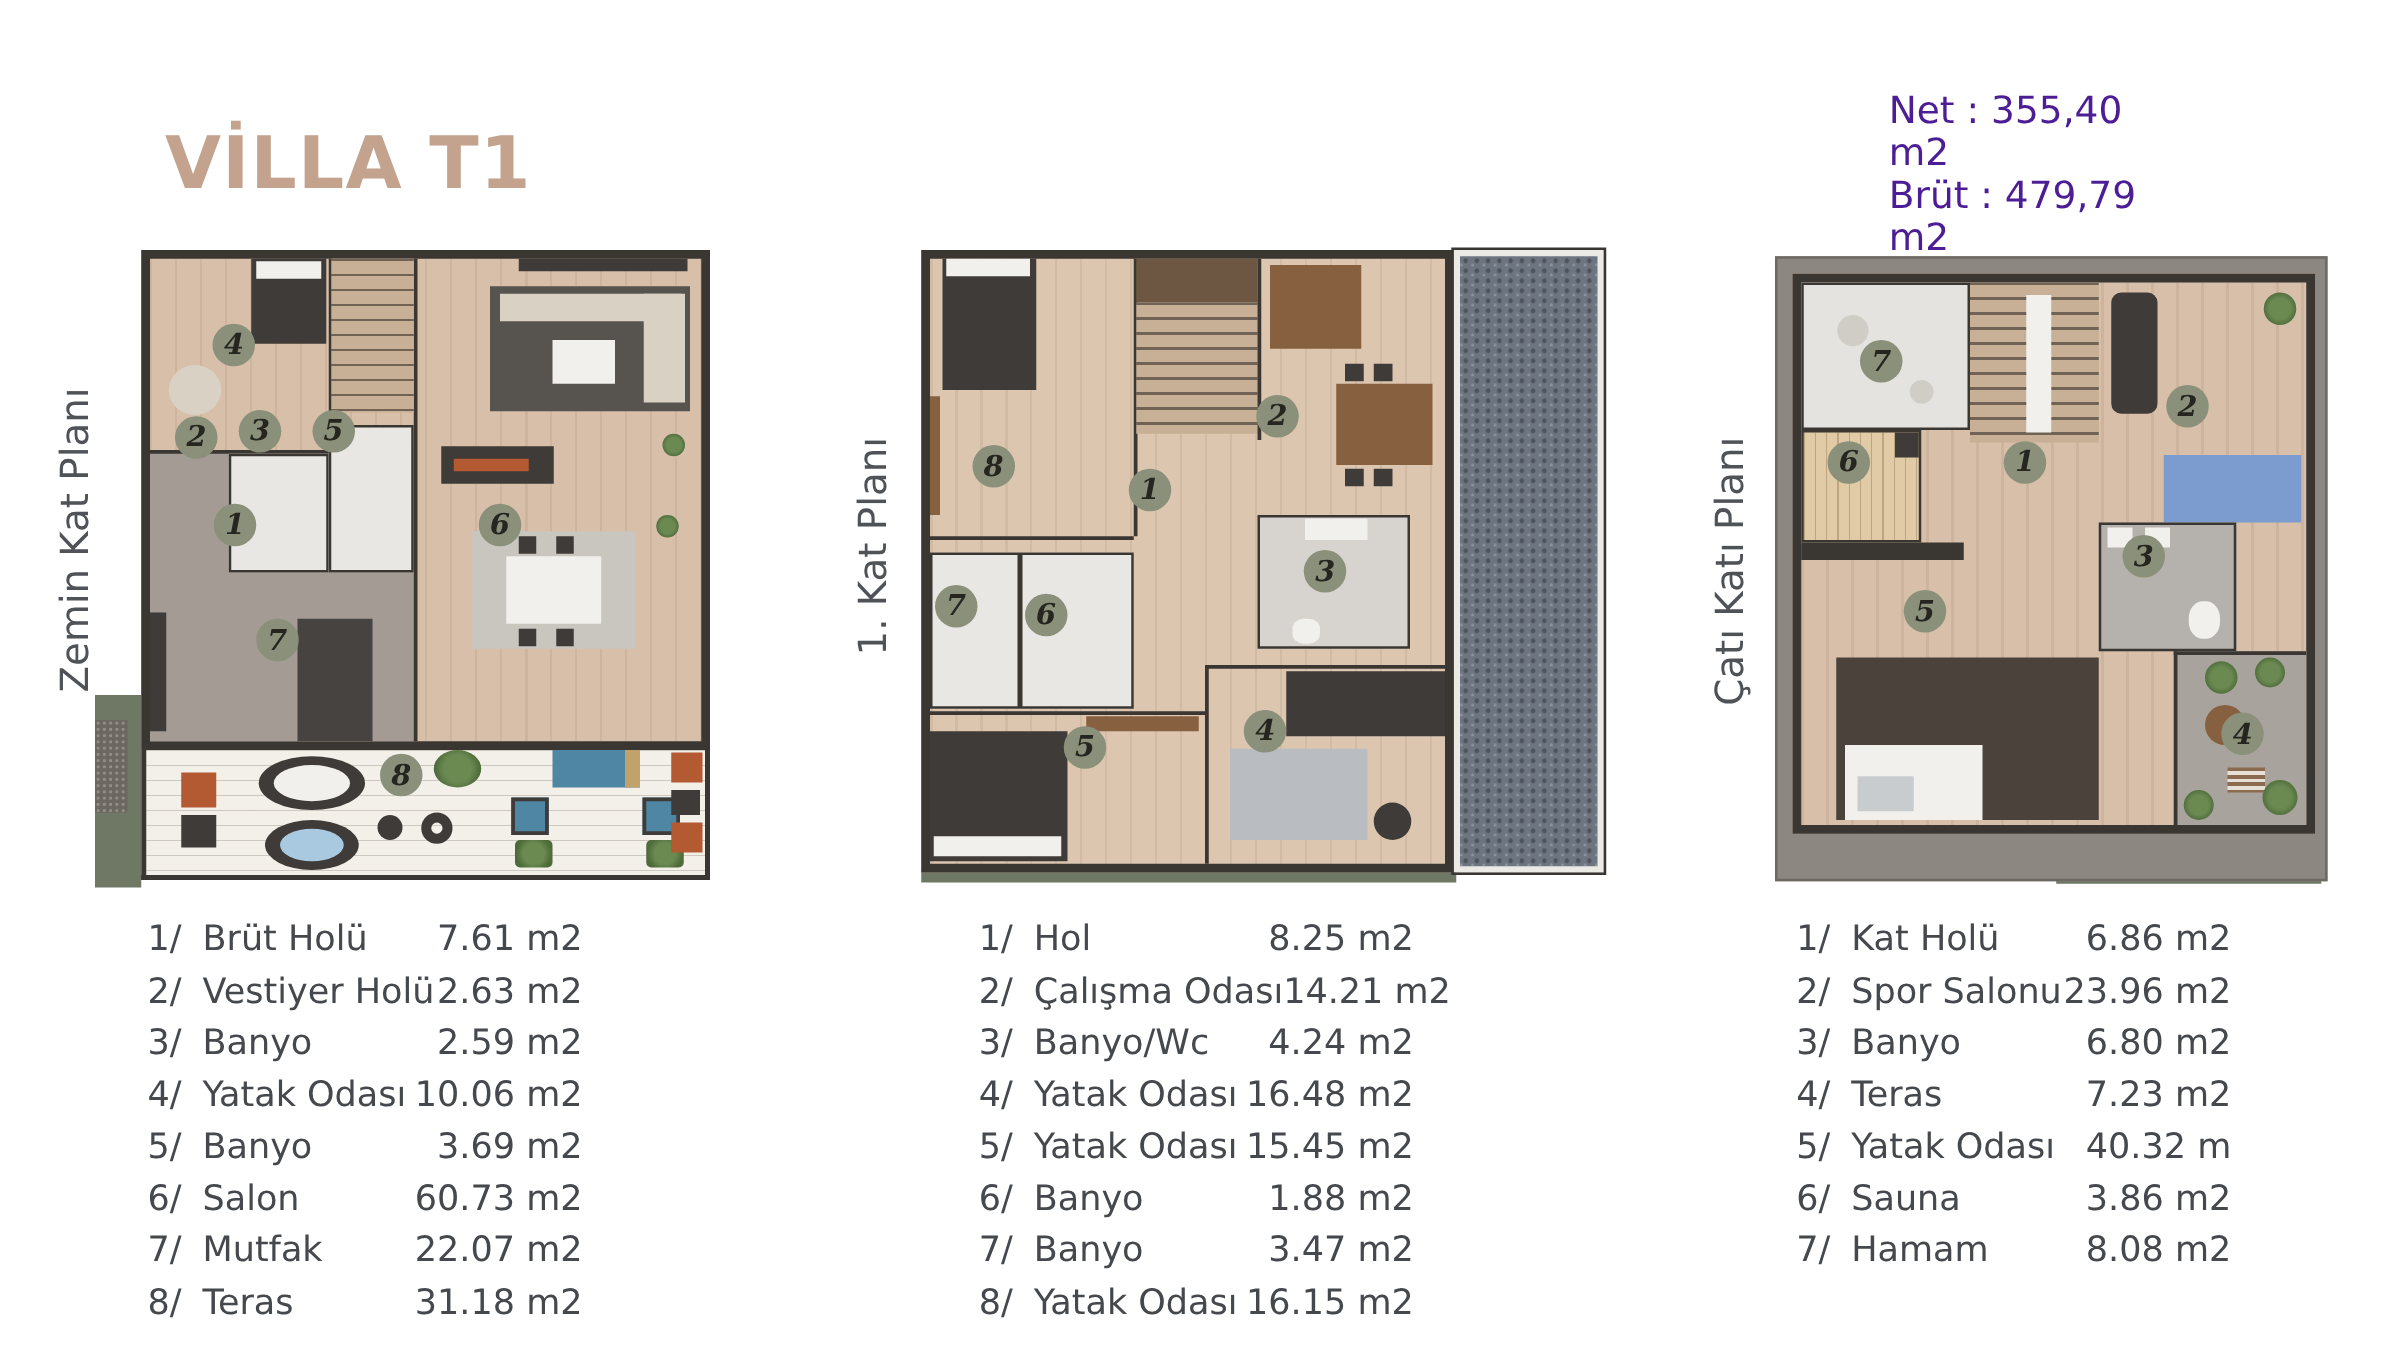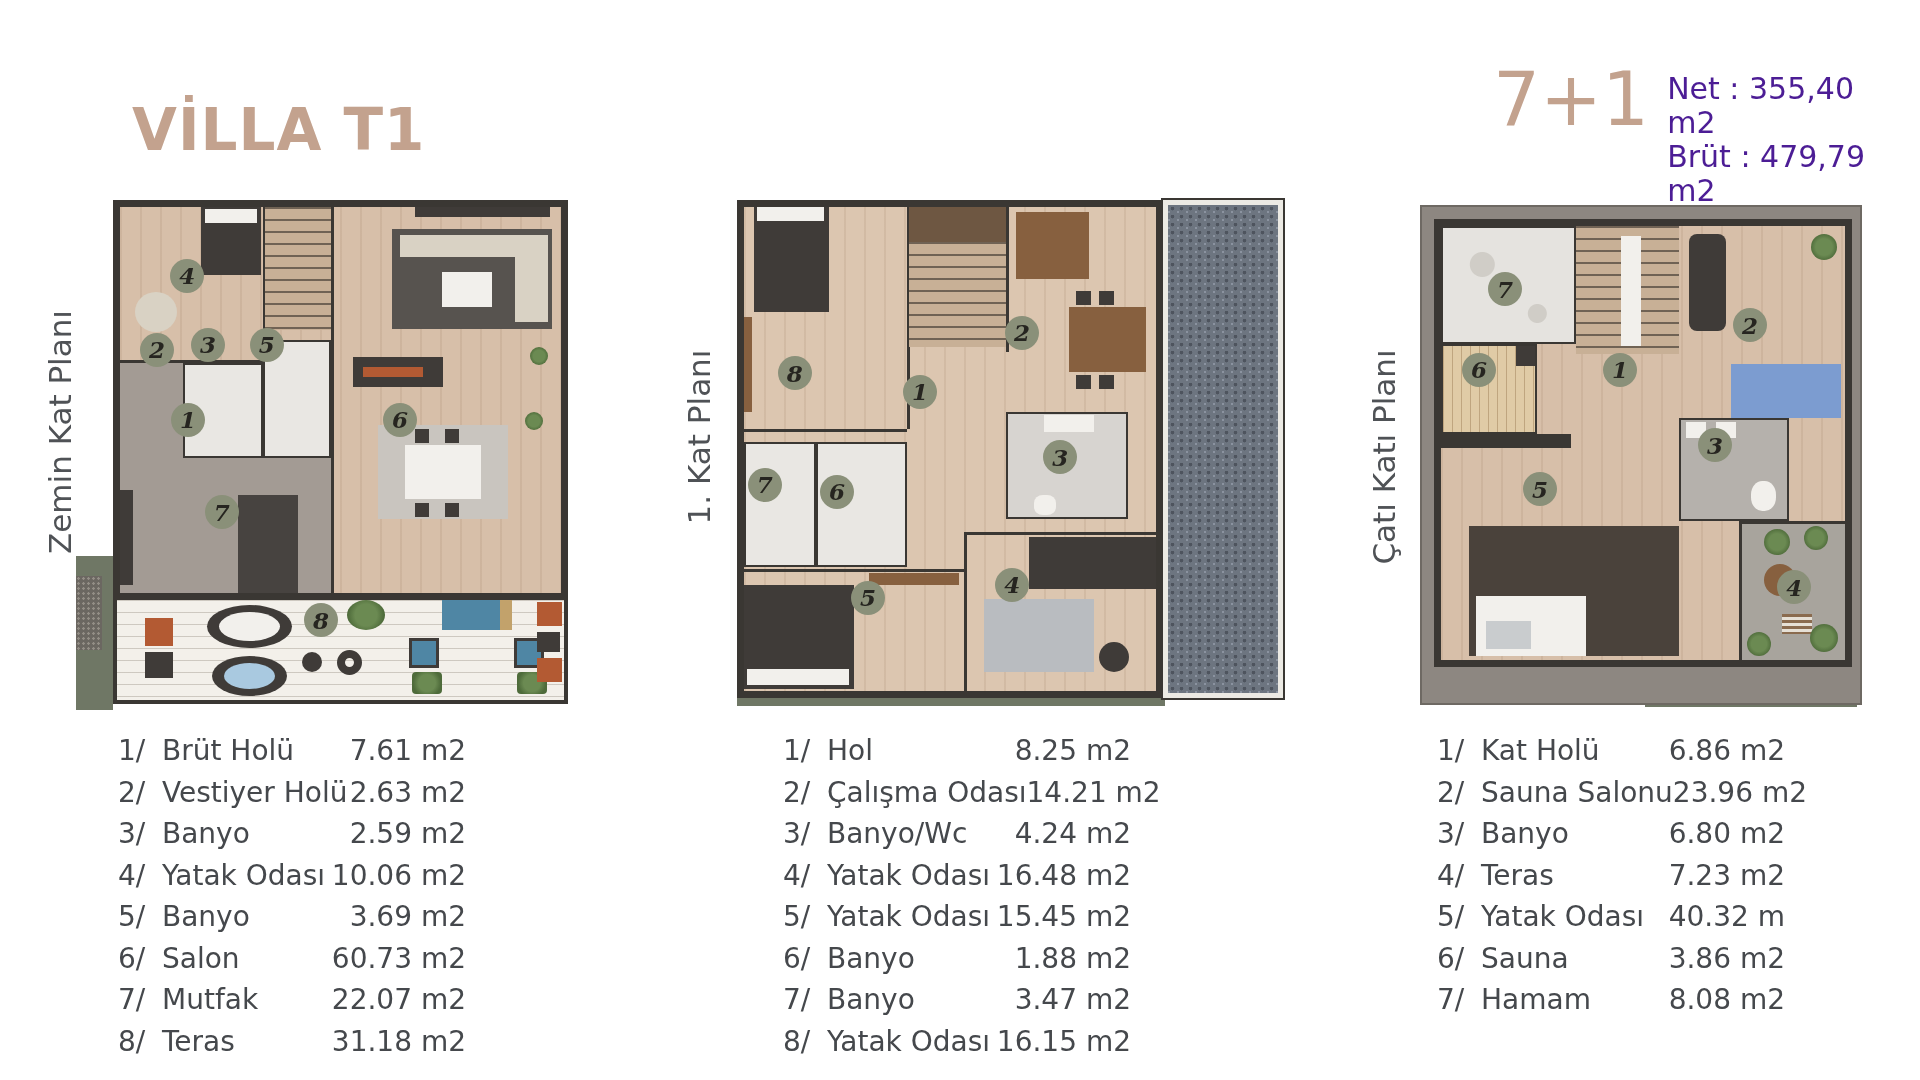--- a/index.html
+++ b/index.html
@@ -54,21 +54,20 @@
   .badge{position:absolute;width:34px;height:34px;border-radius:50%;background:#8a9079;
          color:#262520;display:flex;align-items:center;justify-content:center;
          font:italic 700 23px "DejaVu Serif","Liberation Serif",serif;
          transform:translate(-50%,-50%);}
 </style>
 </head>
 <body>
 
 <h1 class="abs title" style="margin:16px;font-weight:700;">VİLLA T1</h1>
 <div class="abs spec">
-  <div class="spec-type">7+1</div>
   <div class="spec-areas">
     <div>Net : 355,40 m2</div>
     <div>Brüt : 479,79 m2</div>
   </div>
 </div>
 
 <div class="abs vlabel" style="left:60px;top:432px;">Zemin Kat Planı</div>
 <div class="abs vlabel" style="left:699px;top:437px;">1. Kat Planı</div>
 <div class="abs vlabel" style="left:1384px;top:457px;">Çatı Katı Planı</div>
 
@@ -336,21 +335,21 @@
 </div>
 
 <div class="abs room-list" style="left:1437px;top:730px;">
     <div class="room-row">
       <span class="room-no">1/</span>
       <span class="room-name">Kat Holü</span>
       <span class="room-area">6.86 m2</span>
     </div>
     <div class="room-row">
       <span class="room-no">2/</span>
-      <span class="room-name">Sauna Salonu</span>
+      <span class="room-name">Spor Salonu</span>
       <span class="room-area">23.96 m2</span>
     </div>
     <div class="room-row">
       <span class="room-no">3/</span>
       <span class="room-name">Banyo</span>
       <span class="room-area">6.80 m2</span>
     </div>
     <div class="room-row">
       <span class="room-no">4/</span>
       <span class="room-name">Teras</span>

